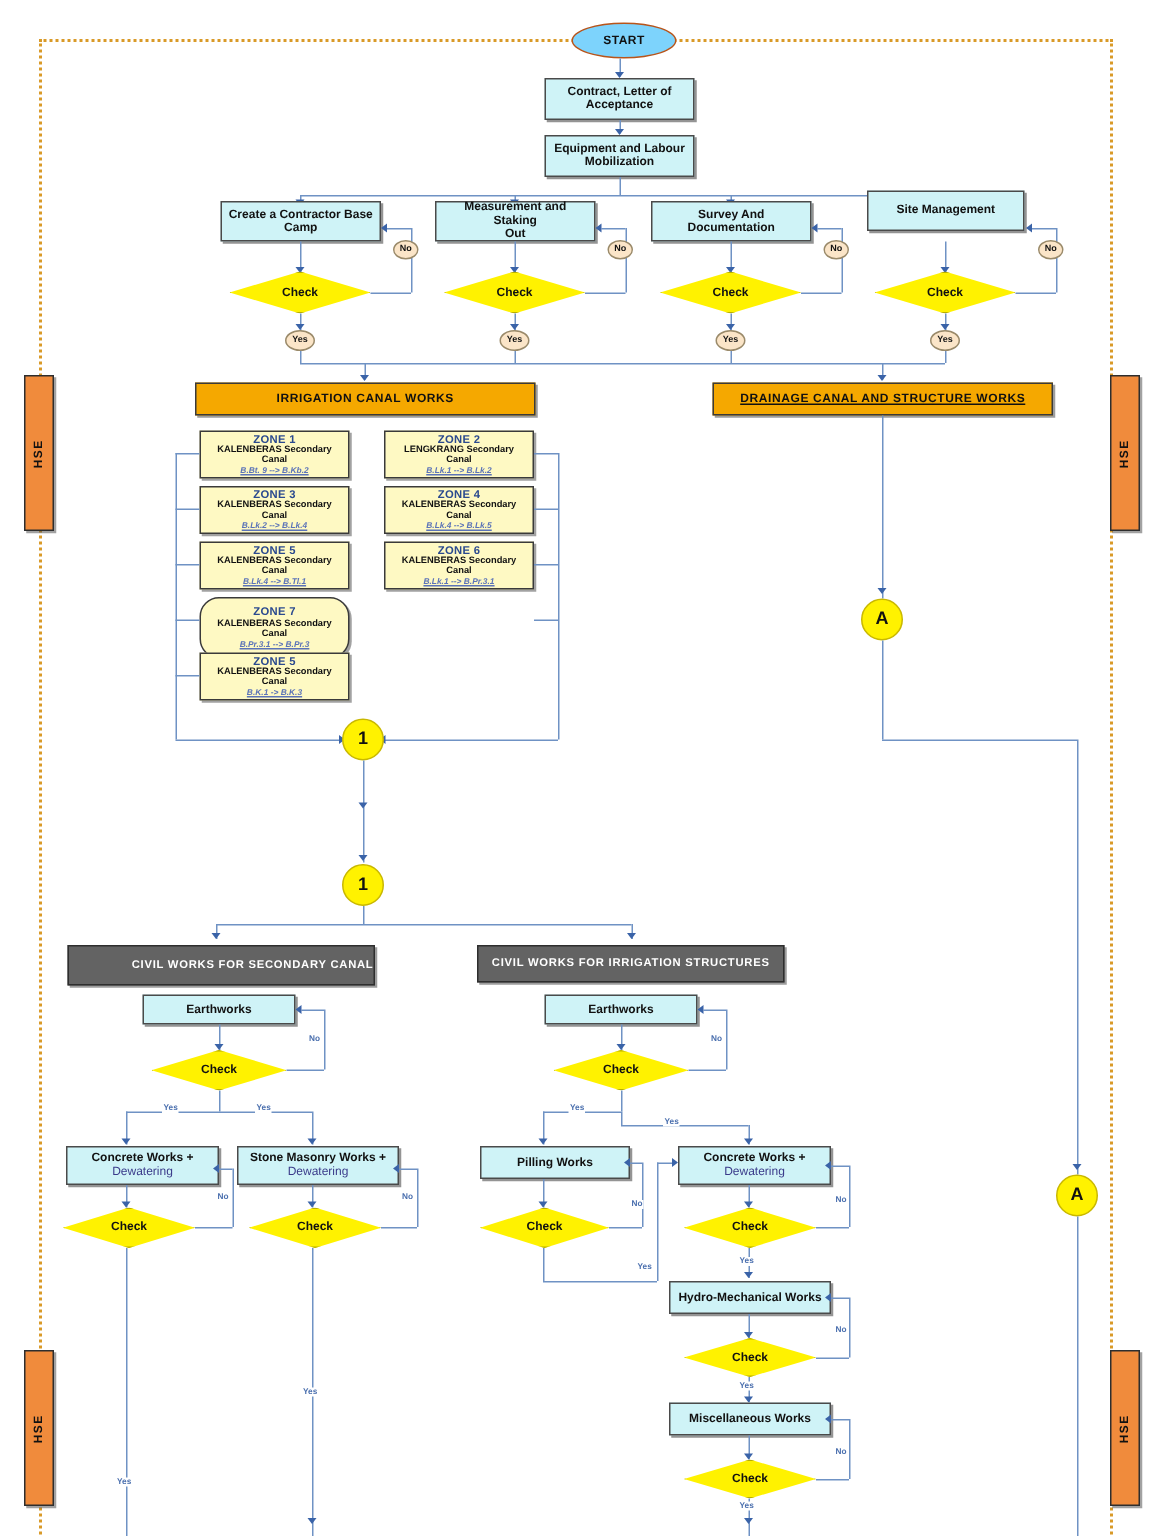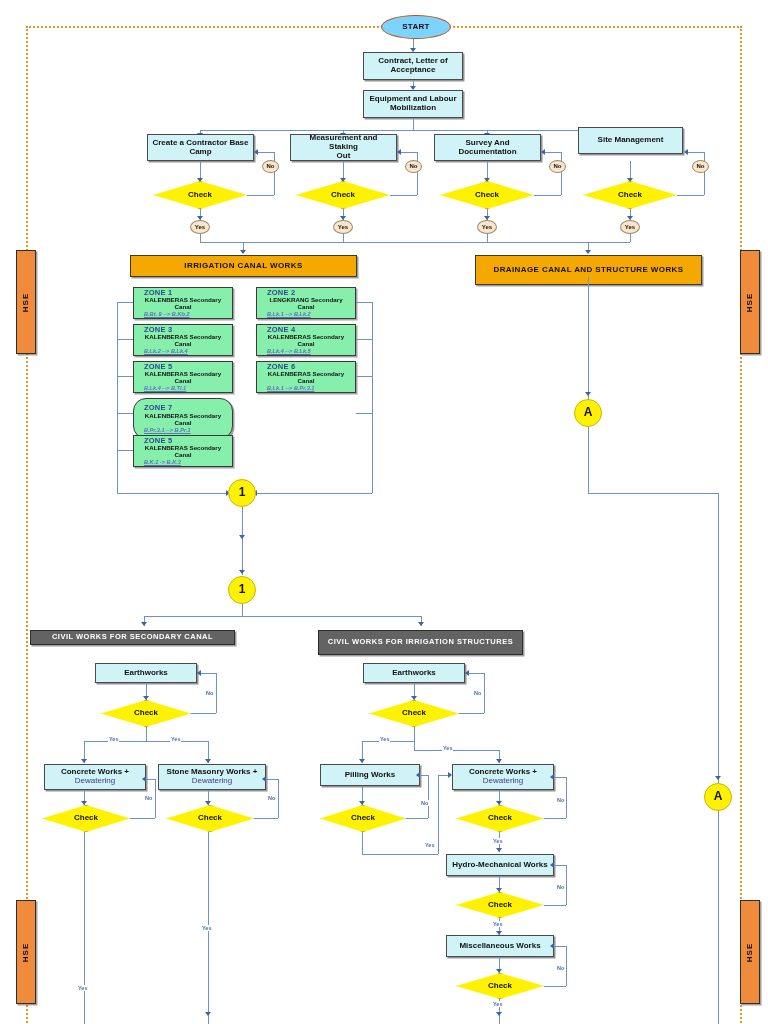--- a/index.html
+++ b/index.html
@@ -97,25 +97,25 @@
     background: #636363;
     border: 1px solid #2e2e2e;
     box-shadow: 1.5px 1.5px 0 rgba(60,60,60,0.5);
     color: #ffffff;
     font-size: 7.5px;
     font-weight: 700;
     letter-spacing: .5px;
   }
 
   .zone {
-    background: #86efac;
+    background: #fef9c3;
     border: 1px solid #3a3a3a;
     box-shadow: 1.5px 1.5px 0 rgba(70,70,70,0.5);
     padding: 1px 10px;
-    align-items: flex-start;
+    align-items: center;
     justify-content: center;
   }
   .zone .zt  { font-size: 7.5px; font-weight: 700; color: #2b4a8f; letter-spacing:.2px;}
   .zone .zc  { font-size: 6.2px; font-weight: 700; color: #111; }
   .zone .zr  { font-size: 5.6px; font-weight: 700; font-style: italic; color: #5b73b8; text-decoration: underline;}
 
   .connector {
     background: #FFF200;
     border: 1.5px solid #c9b800;
     border-radius: 50%;
@@ -316,21 +316,21 @@
 
   <div class="ln lnh" style="left:200px; top:242px; width:430px;"></div>
   <div class="ln lnv" style="left:243px; top:242px; height:11px;"></div>
   <div class="arw arw-d" style="left:240px; top:250px;"></div>
   <div class="ln lnv" style="left:588px; top:242px; height:11px;"></div>
   <div class="arw arw-d" style="left:585px; top:250px;"></div>
 
   <div class="node banner" style="left:130px; top:255px; width:227px; height:22px;">
     <span>IRRIGATION CANAL WORKS</span>
   </div>
-  <div class="node banner" style="left:475px; top:255px; width:227px; height:30px;">
+  <div class="node banner" style="left:475px; top:255px; width:227px; height:22px;text-decoration:underline;">
     <span>DRAINAGE CANAL  AND STRUCTURE WORKS</span>
   </div>
 
   <div class="node zone" style="left:133px; top:287px; width:100px; height:32px;">
     <span class="zt">ZONE 1</span>
     <span class="zc">KALENBERAS Secondary Canal</span>
     <span class="zr">B.Bt. 9 --&gt; B.Kb.2</span>
   </div>
   <div class="node zone" style="left:133px; top:324px; width:100px; height:32px;">
     <span class="zt">ZONE 3</span>
@@ -398,21 +398,21 @@
     <span>1</span>
   </div>
 
   <div class="ln lnv" style="left:242px; top:604px; height:12px;"></div>
   <div class="ln lnh" style="left:144px; top:616px; width:277px;"></div>
   <div class="ln lnv" style="left:144px; top:616px; height:10px;"></div>
   <div class="arw arw-d" style="left:141px; top:622px;"></div>
   <div class="ln lnv" style="left:421px; top:616px; height:10px;"></div>
   <div class="arw arw-d" style="left:418px; top:622px;"></div>
 
-  <div class="node graybar" style="left:30px; top:630px; width:205px; height:15px;">
+  <div class="node graybar" style="left:45px; top:630px; width:205px; height:27px;align-items:flex-end;">
     <span>CIVIL WORKS  FOR SECONDARY  CANAL</span>
   </div>
   <div class="node graybar" style="left:318px; top:630px; width:205px; height:25px;">
     <span>CIVIL WORKS  FOR IRRIGATION STRUCTURES</span>
   </div>
 
   <div class="node proc" style="left:95px; top:663px; width:102px; height:20px;">
     <span>Earthworks</span>
   </div>
   <div class="ln lnv" style="left:146px; top:683px; height:17px;"></div>

